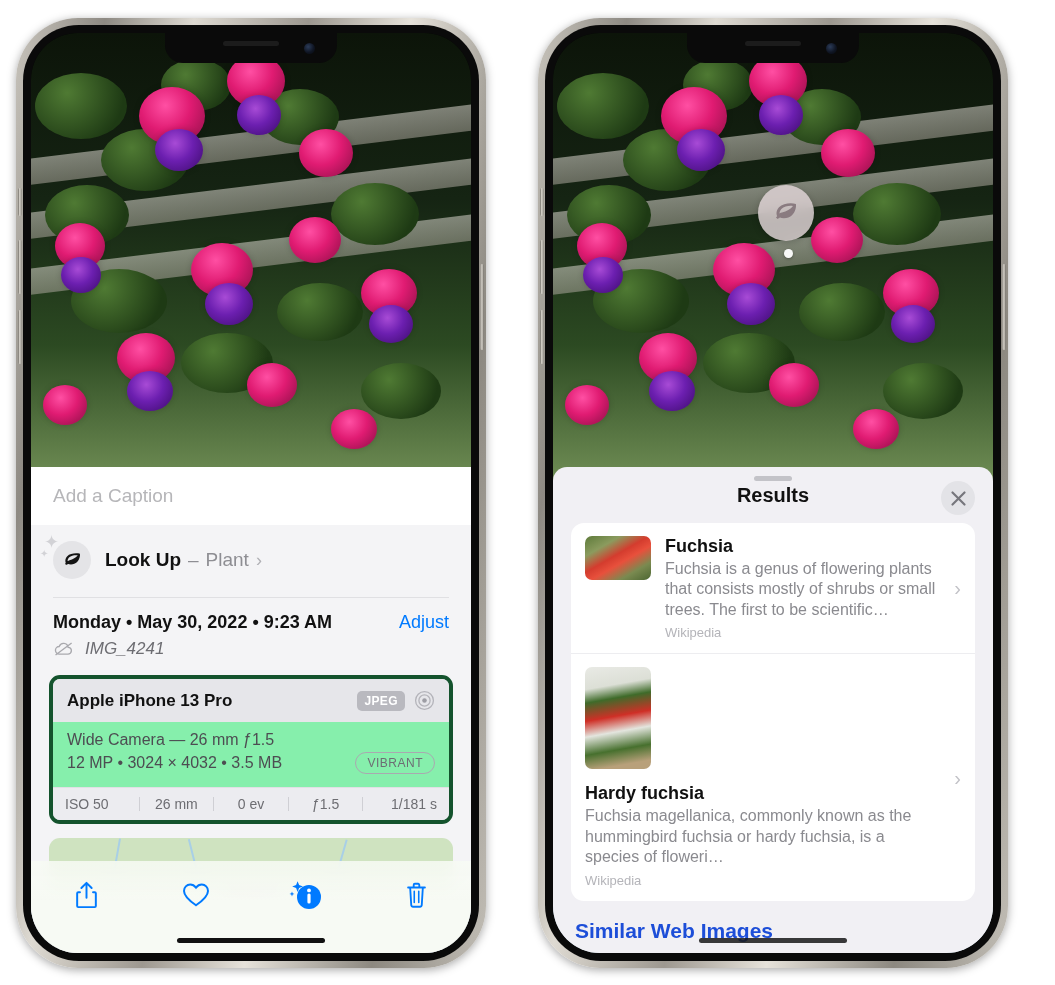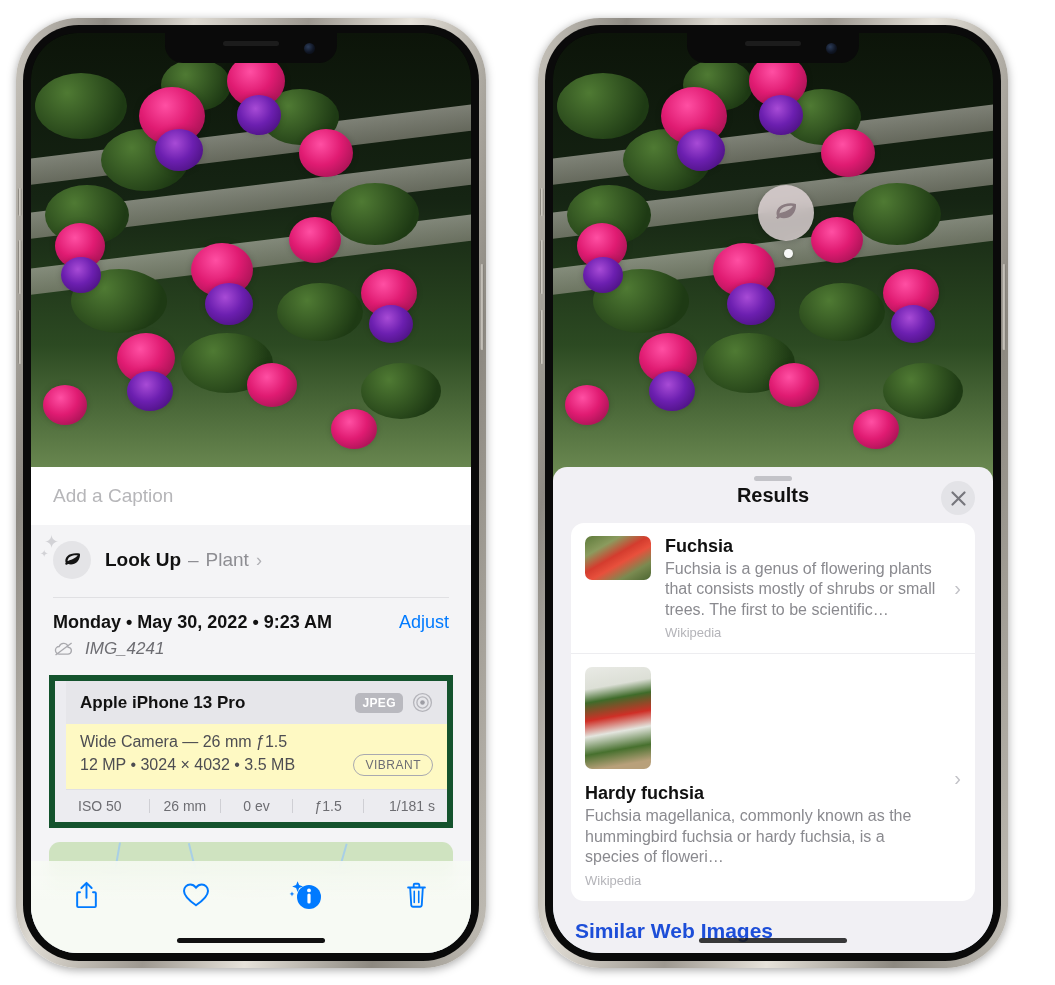--- a/index.html
+++ b/index.html
@@ -113,35 +113,35 @@
   .date-row {
     display: flex; align-items: baseline; justify-content: space-between;
     padding: 14px 22px 2px 22px;
   }
   .date-row .date { font-size: 18px; font-weight: 700; color: #111; }
   .adjust { font-size: 18px; color: #007aff; }
   .fname-row { display: flex; align-items: center; gap: 10px; padding: 4px 22px 0 22px; }
   .fname { font-size: 17px; color: #6d6d72; font-style: italic; }
 
   .meta-card {
-    margin: 16px 18px 0 18px; border-radius: 0; overflow: hidden;
-    background: #ececf0; border: 6px solid #14532d; padding-left: 11px;
+    margin: 16px 18px 0 18px; border-radius: 11px; overflow: hidden;
+    background: #ececf0; border: 4px solid #14532d;
   }
   .meta-head {
     display: flex; align-items: center; justify-content: space-between;
     padding: 11px 14px; background: #e6e6ea;
   }
   .meta-head .dev { font-size: 17px; font-weight: 700; color: #111; }
   .meta-head .right { display: flex; align-items: center; gap: 9px; }
   .pill-jpeg {
     background: #b9b9bf; color: #fff; font-size: 12px; font-weight: 700;
     padding: 3px 7px; border-radius: 5px; letter-spacing: .4px;
   }
   .target-ico { width: 21px; height: 21px; }
-  .meta-body { padding: 9px 14px 10px 14px; background: #fef9c3; }
+  .meta-body { padding: 9px 14px 10px 14px; background: #86efac; }
   .meta-line { font-size: 16px; color: #4d4d52; margin-bottom: 3px; }
   .meta-line2 { display: flex; align-items: center; justify-content: space-between; }
   .pill-vib {
     border: 1px solid #a9a9b0; color: #6d6d74; font-size: 12px; font-weight: 500;
     padding: 3px 11px; border-radius: 11px; letter-spacing: .5px;
   }
   .exif {
     display: flex; align-items: center; padding: 8px 12px;
     background: #ececf0; border-top: 1px solid #e0e0e4;
   }

